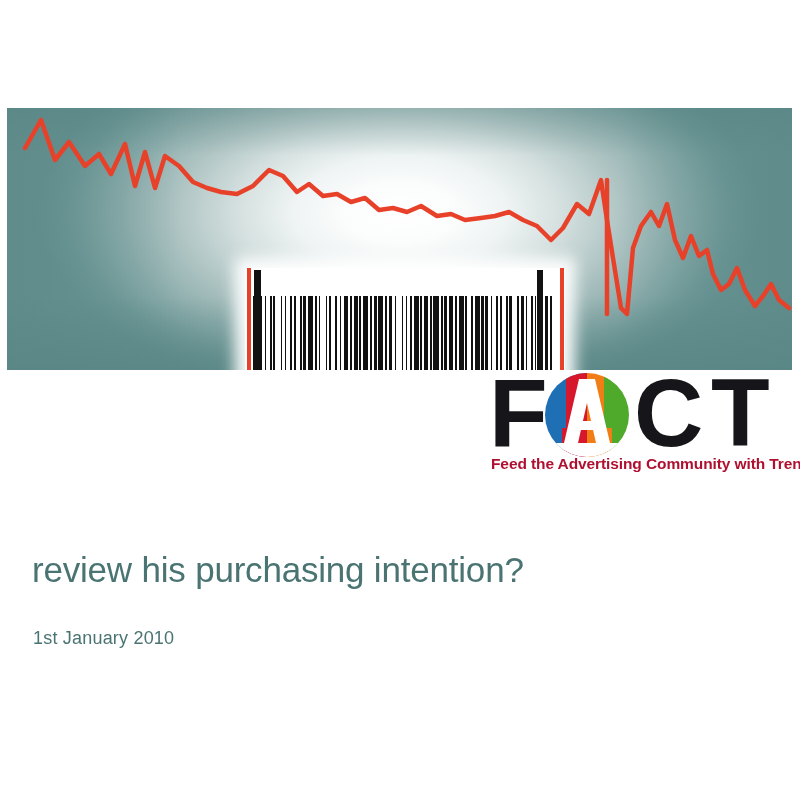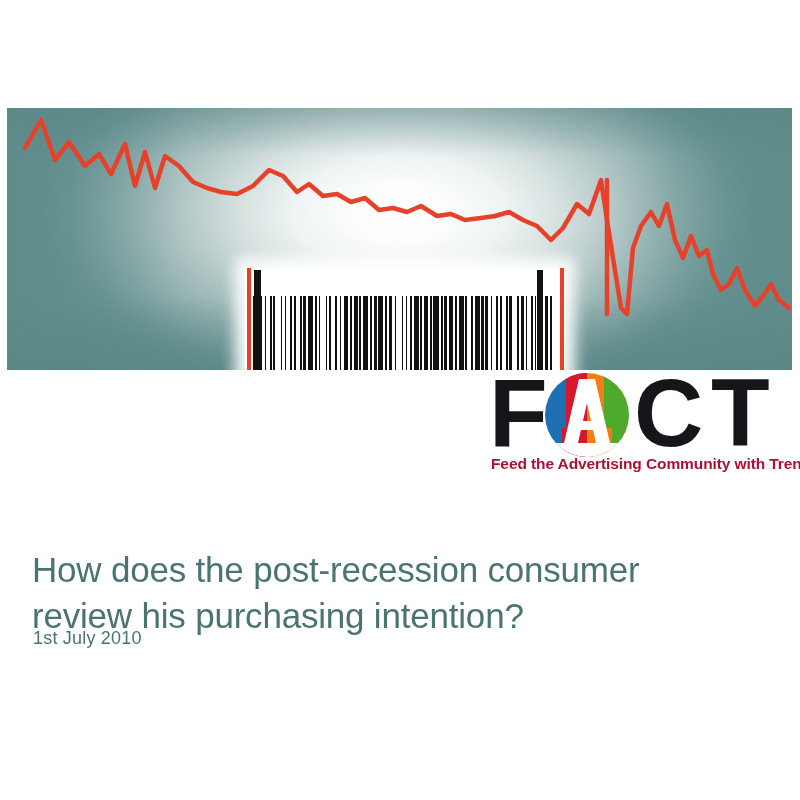--- a/index.html
+++ b/index.html
@@ -349,17 +349,16 @@
       </svg>
     </div>
 
     <span class="fact-letter" id="fact-c">C</span>
     <span class="fact-letter" id="fact-t">T</span>
   </div>
   <div id="fact-tagline">Feed the Advertising Community with Trends</div>
 </div>
 
 <h1 id="headline">
-  <span class="line">How does the post-recession consumer</span>
   <span class="line">review his purchasing intention?</span>
 </h1>
 
-<div id="subdate">1st July 2010</div>
+<div id="subdate">1st January 2010</div>
 
 </body></html>

